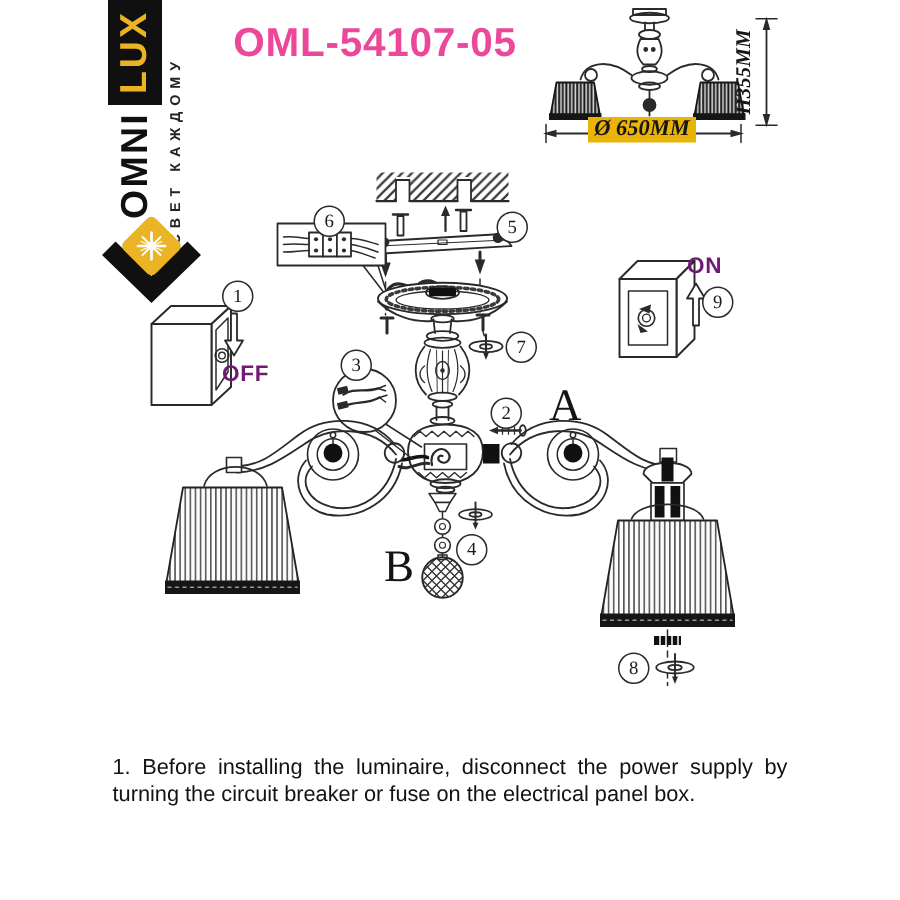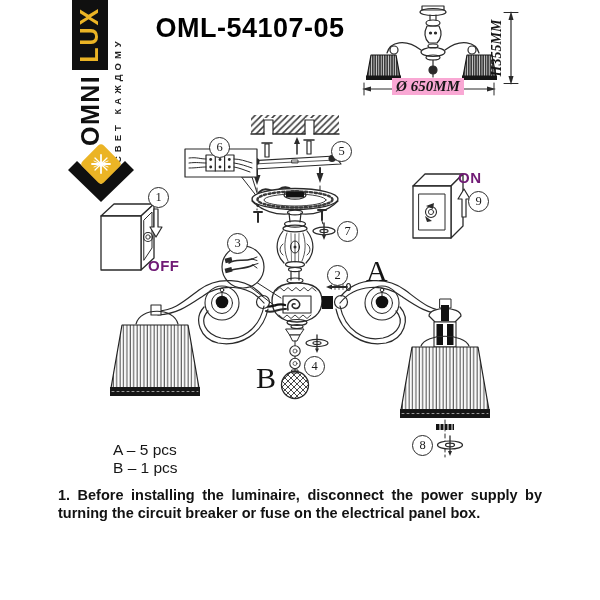--- a/index.html
+++ b/index.html
@@ -11,35 +11,35 @@
   
   .brand{left:73px;top:146px;width:142px;height:34px;transform:rotate(-90deg);
          transform-origin:0 0;display:flex;align-items:center;white-space:nowrap;}
   .brand .omni{font-weight:800;font-size:25px;letter-spacing:1.5px;color:#101010;}
   .brand .lux{margin-left:5px;background:#101010;color:#EBB425;font-weight:800;
               font-size:25px;letter-spacing:2px;padding:3px 7px 4px 7px;}
   .tagline{left:112px;top:163px;width:136px;height:13px;transform:rotate(-90deg);
            transform-origin:0 0;font-size:9.5px;font-weight:700;letter-spacing:4px;
            color:#222;white-space:nowrap;}
   .title{left:150px;top:13px;width:200px;text-align:center;font-weight:700;
-         font-size:27px;letter-spacing:.5px;color:#000000;}
-  .dim-d{left:392px;top:78px;width:72px;text-align:center;background:#f9a8d4;
+         font-size:27px;letter-spacing:.5px;color:#ec4899;}
+  .dim-d{left:392px;top:78px;width:72px;text-align:center;background:#eab308;
          font-family:"Liberation Serif",serif;font-style:italic;font-weight:700;font-size:15px;}
   .dim-h{left:489px;top:82px;width:68px;height:16px;transform:rotate(-90deg);
          transform-origin:0 0;text-align:center;font-family:"Liberation Serif",serif;
          font-style:italic;font-weight:700;font-size:14px;white-space:nowrap;}
   .num{width:19px;height:19px;border:1.5px solid #2a2a2a;border-radius:50%;
        background:#fff;display:flex;align-items:center;justify-content:center;
        font-family:"Liberation Serif",serif;font-size:12.5px;color:#1a1a1a;}
   .bigletter{font-family:"Liberation Serif",serif;font-size:30px;color:#141414;}
   .swlabel{font-weight:700;font-size:15px;letter-spacing:.5px;color:#701a75;}
   .legend{left:113px;top:441px;font-size:15.5px;line-height:18px;color:#161616;}
   .instructions{left:58px;top:486px;width:484px;font-size:14.5px;line-height:18.2px;
                 text-align:justify;color:#121212;}
-  .instructions p{margin:0;font-weight:bold;}
+  .instructions p{margin:17px;}
 </style>
 </head>
 <body>
 
 <div class="page">
 
   <svg class="art" width="600" height="600" viewBox="0 0 600 600">
     <defs>
       <pattern id="hatch" width="6.5" height="6.5" patternUnits="userSpaceOnUse">
         <path d="M-1,7.5 L7.5,-1 M-1,1 L1,-1 M5.5,7.5 L7.5,5.5" stroke="#3a3a3a" stroke-width="1.5"></path>
@@ -350,27 +350,23 @@
   <div class="abs num" style="left:148px;top:187px;">1</div>
   <div class="abs num" style="left:327px;top:265px;">2</div>
   <div class="abs num" style="left:227px;top:233px;">3</div>
   <div class="abs num" style="left:304px;top:356px;">4</div>
   <div class="abs num" style="left:331px;top:141px;">5</div>
   <div class="abs num" style="left:209px;top:137px;">6</div>
   <div class="abs num" style="left:337px;top:221px;">7</div>
   <div class="abs num" style="left:412px;top:435px;">8</div>
   <div class="abs num" style="left:468px;top:191px;">9</div>
 
-  <div class="abs swlabel" style="left:148px;top:241px;margin-top:16px;">OFF</div>
+  <div class="abs swlabel" style="left:148px;top:241px;">OFF</div>
   <div class="abs swlabel" style="left:458px;top:169px;">ON</div>
   <div class="abs bigletter" style="left:366px;top:254px;">A</div>
   <div class="abs bigletter" style="left:256px;top:361px;">B</div>
 
-  <div class="abs legend">
-    <div>A – 5 pcs</div>
-    <div>B – 1 pcs</div>
-  </div>
 
   <div class="abs instructions">
     <p>1. Before installing the luminaire, disconnect the power supply by turning the circuit breaker or fuse on the electrical panel box.</p>
   </div>
 
 </div>
 
 </body></html>

